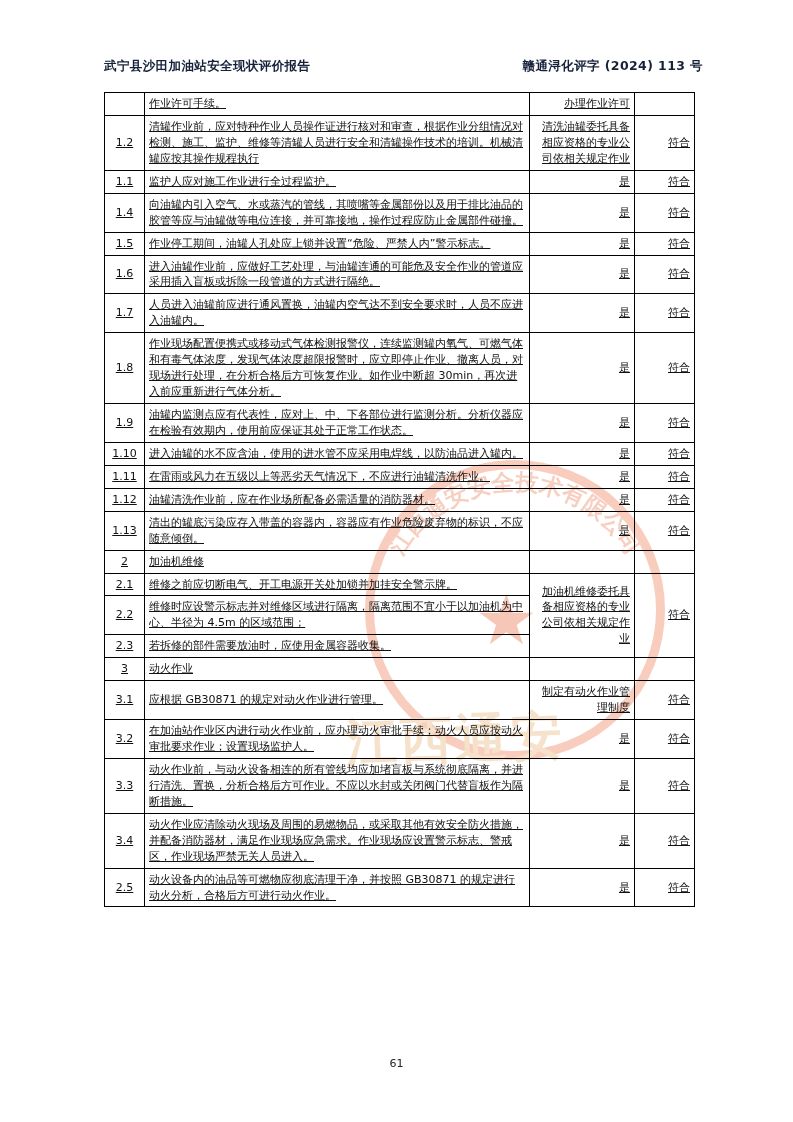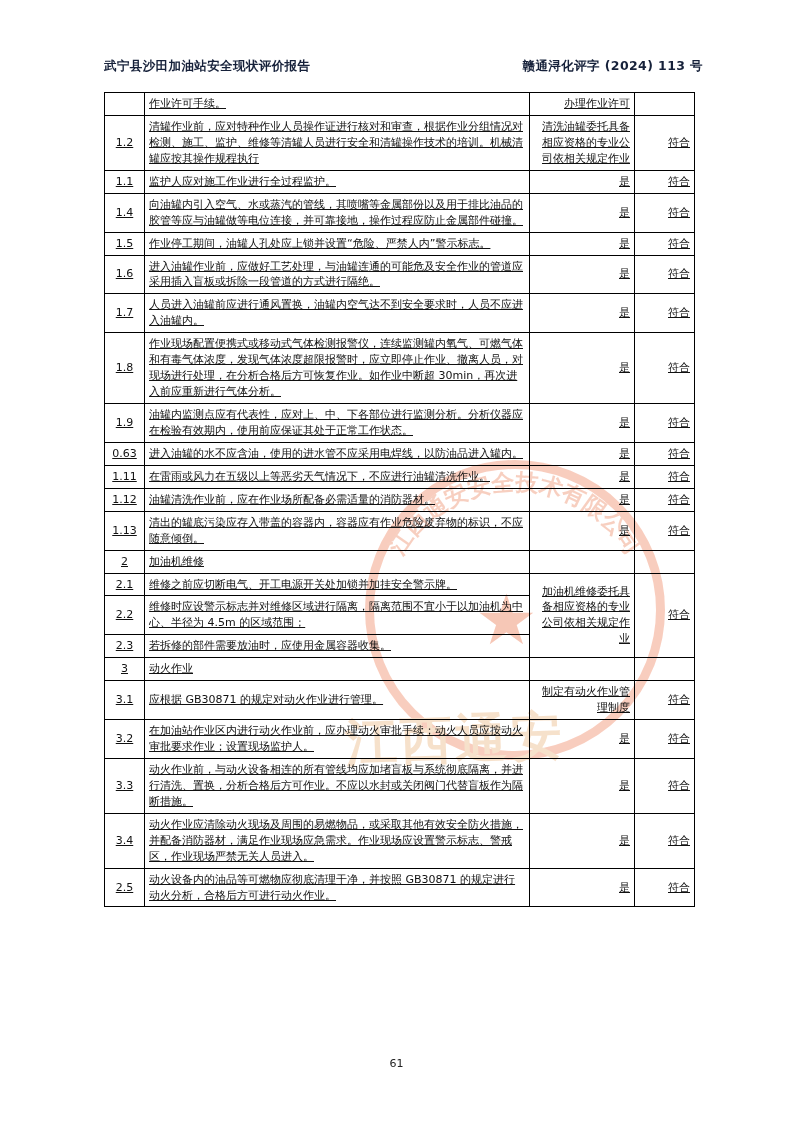--- a/index.html
+++ b/index.html
@@ -226,21 +226,21 @@
         </tr>
 
         <tr>
           <td class="no">1.9</td>
           <td class="desc">油罐内监测点应有代表性，应对上、中、下各部位进行监测分析。分析仪器应在检验有效期内，使用前应保证其处于正常工作状态。</td>
           <td class="cur">是</td>
           <td class="res">符合</td>
         </tr>
 
         <tr>
-          <td class="no">0.63</td>
+          <td class="no">1.10</td>
           <td class="desc">进入油罐的水不应含油，使用的进水管不应采用电焊线，以防油品进入罐内。</td>
           <td class="cur">是</td>
           <td class="res">符合</td>
         </tr>
 
         <tr>
           <td class="no">1.11</td>
           <td class="desc">在雷雨或风力在五级以上等恶劣天气情况下，不应进行油罐清洗作业。</td>
           <td class="cur">是</td>
           <td class="res">符合</td>

